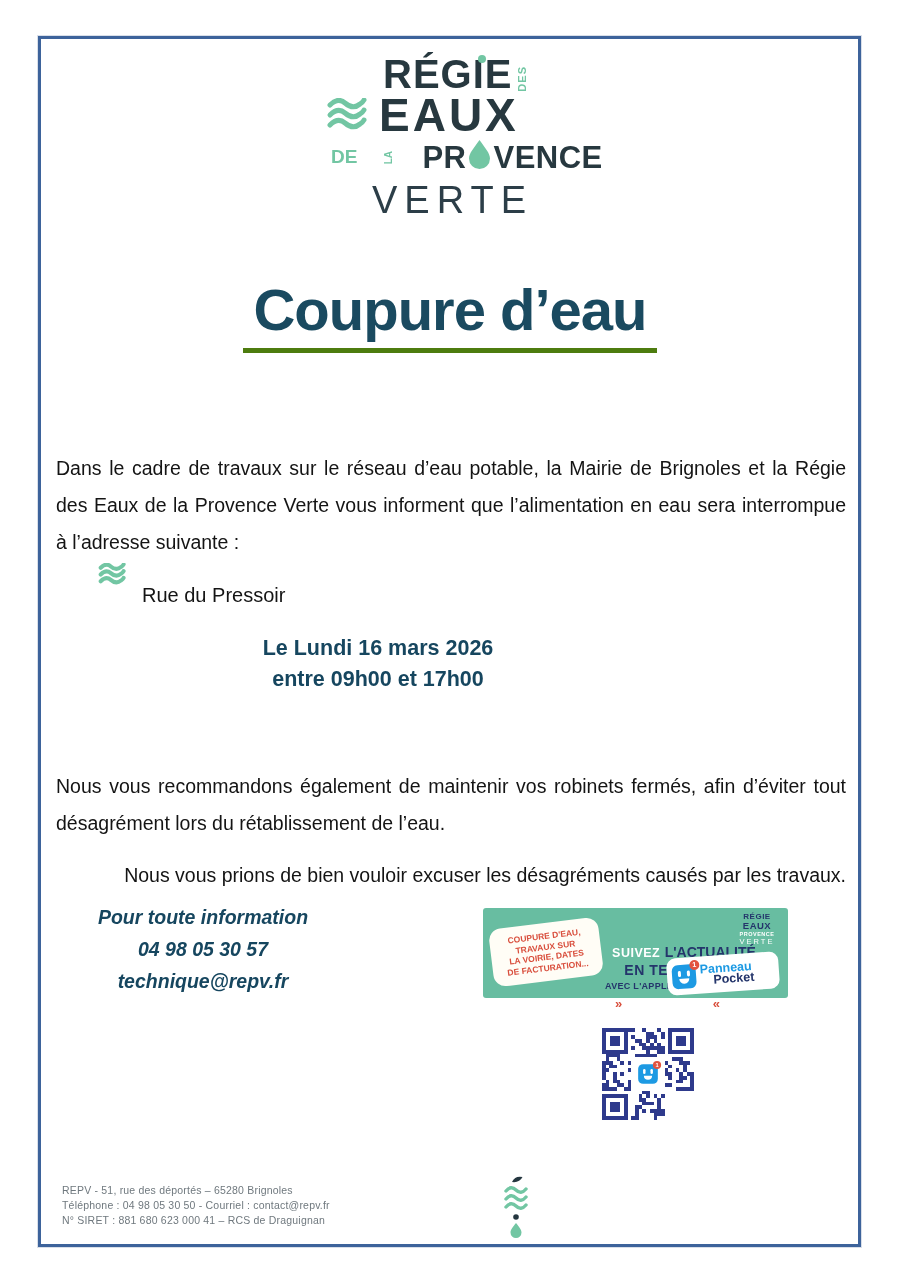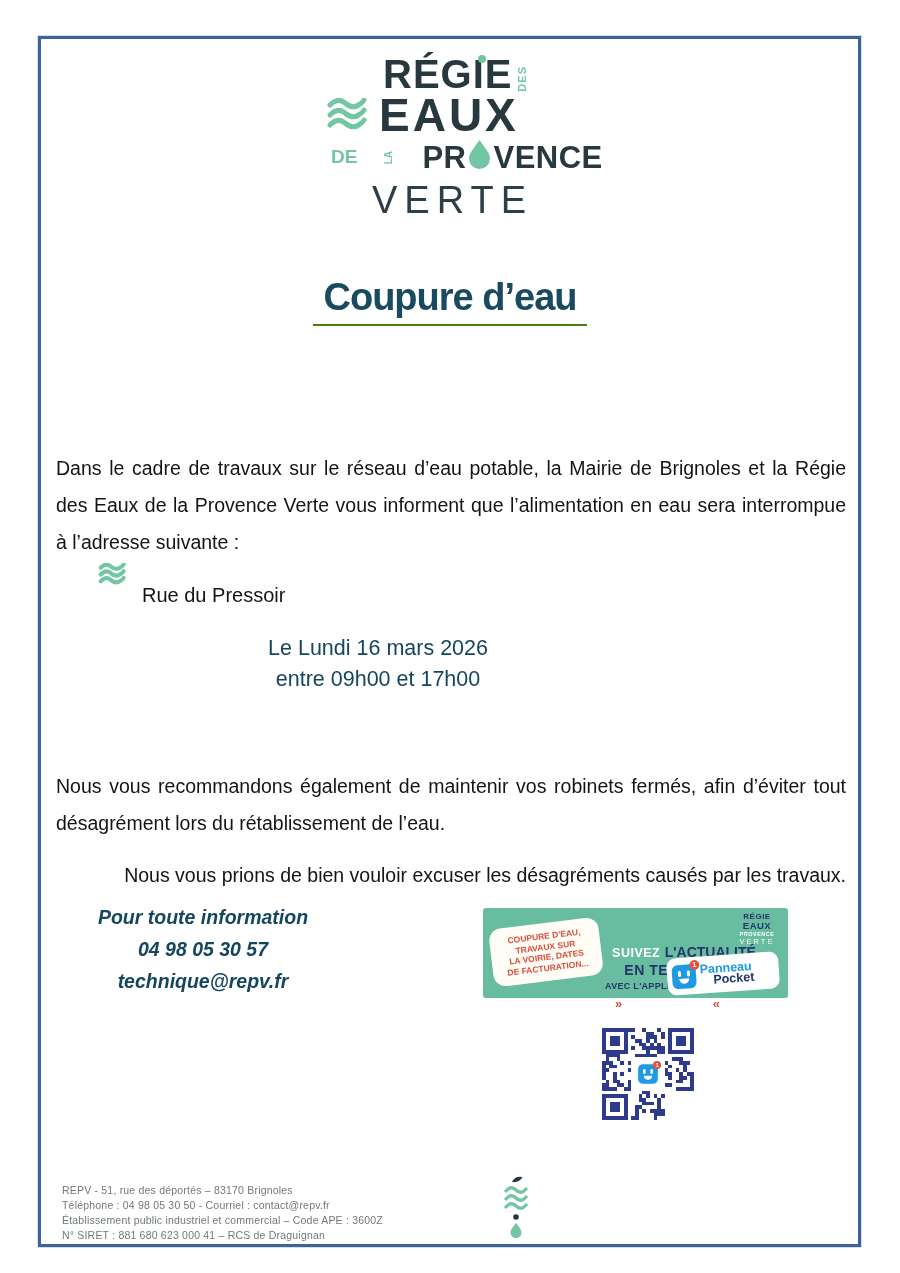--- a/index.html
+++ b/index.html
@@ -19,34 +19,34 @@
   .eaux { font-size:46px; font-weight:bold; letter-spacing:3px; line-height:48px; }
   .row3 { margin-top:0px; align-items:center;gap:23px; }
   .de { color:#72c6a3; font-size:19px; font-weight:bold; margin-left:5px; margin-bottom:2px; }
   .la { writing-mode:vertical-rl; transform:rotate(180deg); color:#72c6a3; font-weight:bold; font-size:10px; margin:0 5px 0 3px; }
   .provence { font-size:31px; font-weight:bold; letter-spacing:0.5px; display:flex; align-items:center; }
   .logo-drop { margin:0 1px; display:inline-block; }
   .verte { font-size:38px; font-weight:400; letter-spacing:7px; color:#2c3e48; margin:2px 0 0 46px; line-height:42px; }
 
   
   .title-wrap { position:absolute; top:276px; left:0; width:900px; text-align:center; }
-  .title { display:inline-block; font-size:38px; font-weight:bold; color:#1a4a60; letter-spacing:-1px;
-           border-bottom:2px solid #4d7c0f; padding:0 10px 5px 10px; }
+  .title { display:inline-block; font-size:58px; font-weight:bold; color:#1a4a60; letter-spacing:-1px;
+           border-bottom:5px solid #4d7c0f; padding:0 10px 5px 10px; }
 
   
   .para { position:absolute; left:56px; width:790px; font-size:19.5px; line-height:37px; color:#141414; text-align:justify;margin-top:24px; }
   .p1 { top:426px; }
   .p2 { top:744px; }
   .p3 { top:833px; text-align:right; }
 
   .bullet { position:absolute; left:98px; top:546px; display:flex; align-items:center; }
   .bullet-label { font-size:20px; color:#141414; margin-left:13px;margin-top:38px; }
 
   .schedule { position:absolute; top:633px; left:0; width:756px; text-align:center;
-              color:#16465f; font-size:21.5px; font-weight:normal; line-height:31px; }
+              color:#16465f; font-size:21.5px; font-weight:bold; line-height:31px; }
 
   .contact { position:absolute; top:901px; left:58px; width:290px; text-align:center;
              color:#16465f; font-size:19.5px; font-weight:bold; line-height:32px;font-style:italic; }
 
   
   .banner { position:absolute; left:483px; top:908px; width:305px; height:90px; background:#68bda1; border-radius:3px; }
   .bubble { position:absolute; left:8px; top:15px; width:110px; height:58px; background:#fffdf6; border-radius:12px;
             transform:rotate(-7deg); display:flex; flex-direction:column; justify-content:center; text-align:center;
             color:#d94f3d; font-weight:bold; font-size:8.5px; line-height:10.5px; }
   .bn-center { position:absolute; left:120px; top:7px; width:162px; text-align:center; line-height:1;margin-top:29px; }
@@ -855,17 +855,16 @@
       <path d="M7,17 q5,-6 10,-1 q5,5 10,-1"></path>
       <path d="M7,25 q5,-6 10,-1 q5,5 10,-1"></path>
       <path d="M7,33 q5,-6 10,-1 q5,5 10,-1"></path>
     </g>
     <circle cx="17" cy="43" r="2.8" fill="#24363f"></circle>
     <path d="M17,49 C13.5,53.5 11.5,56 11.5,58.5 a5.5,5.5 0 0 0 11,0 C22.5,56 20.5,53.5 17,49 Z" fill="#72c6a3"></path>
   </svg>
 </div>
 
 <div class="footer-text">
-  <div>REPV - 51, rue des déportés – 83170 Brignoles</div>
+  <div>REPV - 51, rue des déportés – 65280 Brignoles</div>
   <div>Téléphone : 04 98 05 30 50 - Courriel : contact@repv.fr</div>
-  <div>Établissement public industriel et commercial – Code APE : 3600Z</div>
   <div>N° SIRET : 881 680 623 000 41 – RCS de Draguignan</div>
 </div>
 
 </body></html>

